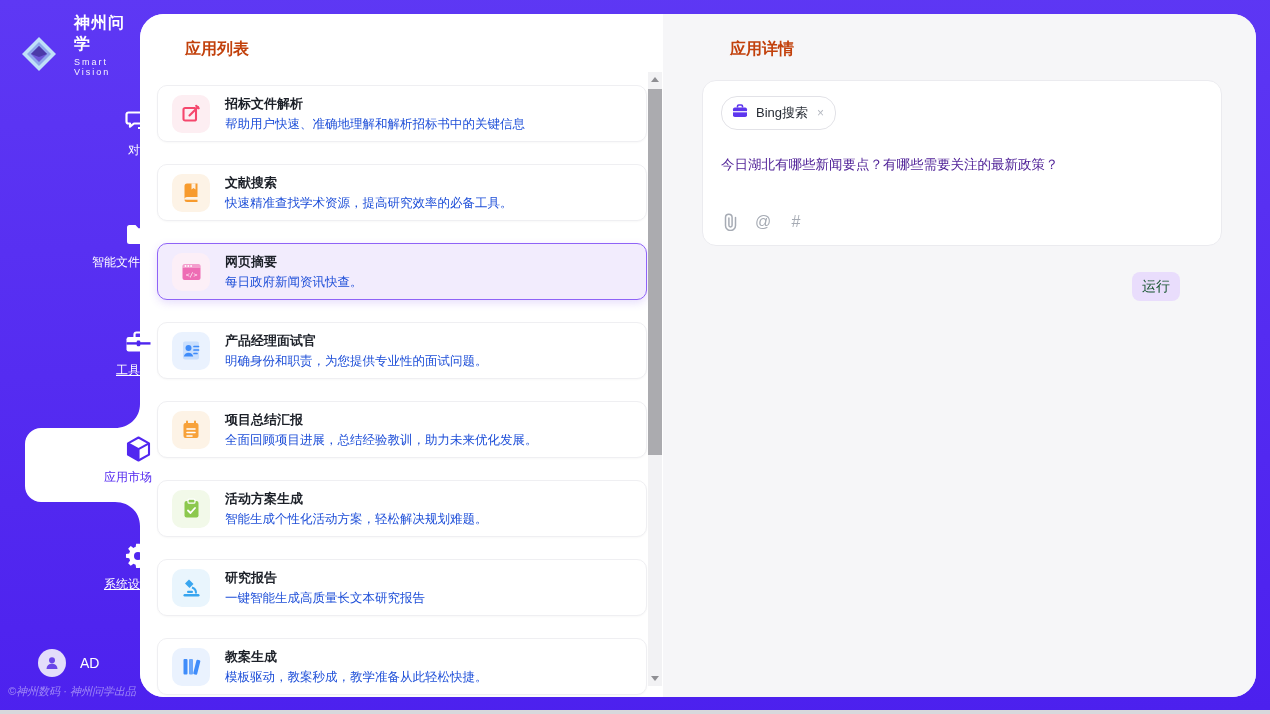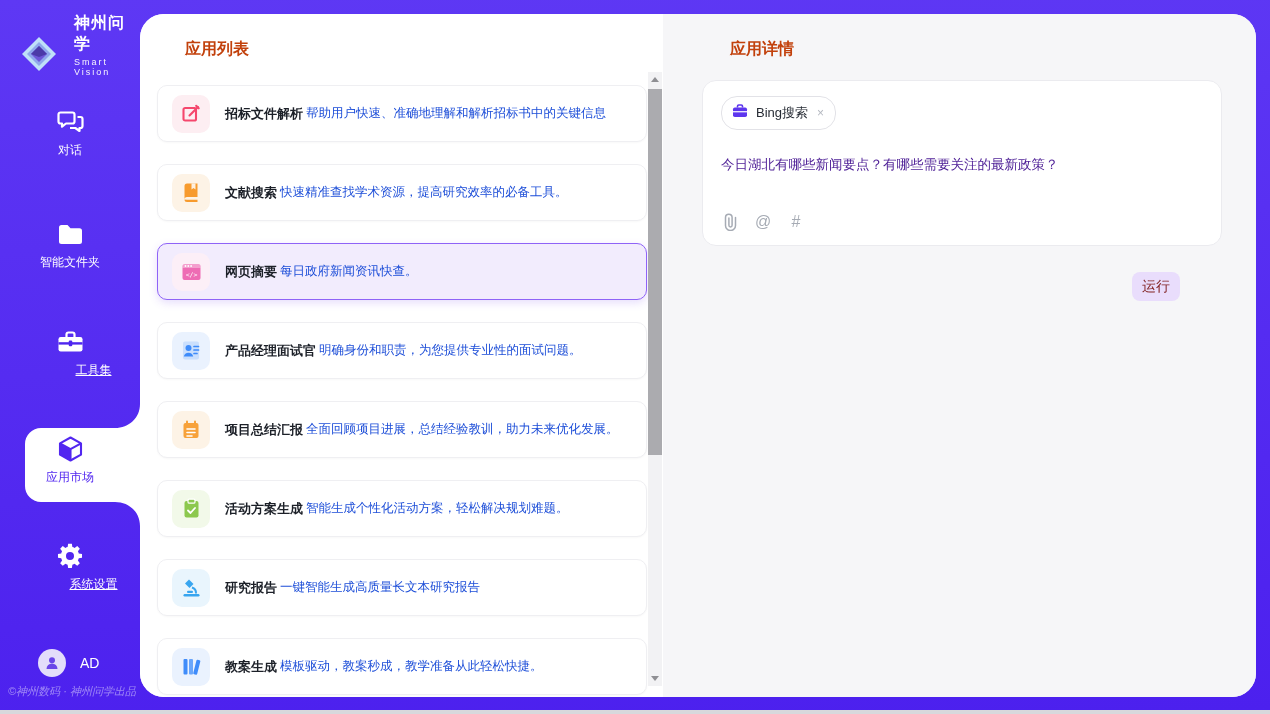--- a/index.html
+++ b/index.html
@@ -8,22 +8,22 @@
 
   
   .frame { position:absolute; left:0; top:0; width:1270px; height:710px;
            background:linear-gradient(178deg,#5e38f4 0%,#4c20ee 100%); }
 
   
   .sidebar { position:absolute; left:0; top:0; width:140px; height:710px; color:#fff; }
   .logo { position:absolute; left:20px; top:13px; display:flex; align-items:flex-end; gap:16px; }
   .logo-text .cn { font-size:16px; font-weight:bold; letter-spacing:1px; }
   .logo-text .en { font-size:9px; letter-spacing:2px; opacity:.95; margin-top:2px; }
-  .nav-item { position:absolute; left:0; width:140px; height:64px; display:flex; flex-direction:column;
-              align-items:center; justify-content:flex-start; cursor:pointer; z-index:2; }
+  .nav-item { position:absolute; left:12px; width:140px; height:64px; display:flex; flex-direction:column;
+              align-items:flex-end; justify-content:flex-start; cursor:pointer; z-index:2; }
   .nav-item .nicon { width:28px; height:28px; display:flex; align-items:center; justify-content:center; }
   .nav-item .nlabel { font-size:12px; margin-top:6px; color:#fff; }
   .nav-item .nlabel.u { text-decoration:underline;margin-left:47px; }
   .nav-item.active .nlabel { color:#5227f0; }
   .blob { position:absolute; left:25px; top:402px; width:115px; height:126px; z-index:1; }
   .user-row { position:absolute; left:38px; top:649px; display:flex; align-items:center; gap:14px; }
   .avatar { width:28px; height:28px; border-radius:50%; background:#e3ddfa; display:flex; align-items:center; justify-content:center; }
   .user-name { font-size:14px; color:#fff; }
   .copyright { position:absolute; left:8px; top:684px; font-size:11px; color:rgba(255,255,255,.45); white-space:nowrap;font-style:italic; }
 
@@ -34,21 +34,21 @@
   
   .list-col { width:523px; background:#fff; position:relative; flex:none; }
   .panel-title { font-size:16px; font-weight:bold; color:#c2410c;margin-left:28px; }
   .list-col .panel-title { position:absolute; left:17px; top:25px; }
   .cards { position:absolute; left:17px; top:71px; width:490px; display:flex; flex-direction:column; gap:22px; }
   .card { height:57px; border:1px solid #efeff2; border-radius:10px; background:#fff;
           display:flex; align-items:center; padding:0 14px; gap:15px; cursor:pointer;
           box-shadow:0 1px 2px rgba(20,20,40,.03); }
   .card.selected { background:#f2ecfd; border:1px solid #8f63f7; box-shadow:0 3px 8px rgba(120,70,240,.18); }
   .tile { width:38px; height:38px; border-radius:10px; flex:none; display:flex; align-items:center; justify-content:center; }
-  .card-text { display:flex; flex-direction:row; gap:3px; min-width:0; }
+  .card-text { display:flex; flex-direction:column; gap:3px; min-width:0; }
   .card-title { font-size:13px; font-weight:bold; color:#1c2028; }
   .card-desc { font-size:12.5px; color:#1d4ed8; white-space:nowrap; }
 
   
   .scrollbar { position:absolute; left:508px; top:58px; width:14px; height:614px; background:#f2f2f4; }
   .sb-btn { position:absolute; left:0; width:14px; height:15px; background:#f2f2f4; display:flex; align-items:center; justify-content:center; cursor:pointer; }
   .sb-btn.up { top:0; } .sb-btn.down { bottom:0; }
   .tri-up { width:0; height:0; border-left:4px solid transparent; border-right:4px solid transparent; border-bottom:5px solid #8f8f93; }
   .tri-down { width:0; height:0; border-left:4px solid transparent; border-right:4px solid transparent; border-top:5px solid #8f8f93; }
   .sb-thumb { position:absolute; left:0; top:17px; width:14px; height:366px; background:#ababaf; cursor:pointer; }
@@ -60,21 +60,21 @@
                  border:1px solid #ebebef; border-radius:14px; padding:15px 18px; }
   .tool-tag { display:inline-flex; align-items:center; gap:8px; border:1px solid #e2e2e7; border-radius:16px;
               padding:6px 10px; background:#fff; }
   .tool-tag .tag-label { font-size:13px; color:#262b34; }
   .tool-tag .tag-close { font-size:12px; color:#b4b8c0; cursor:pointer; padding:0 1px; }
   .query-text { margin-top:26px; font-size:13.5px; color:#4c1d95; }
   .attach-row { position:absolute; left:18px; bottom:14px; display:flex; align-items:center; gap:15px; }
   .attach { width:18px; height:18px; display:flex; align-items:center; justify-content:center;
             color:#a6abb4; font-size:16px; cursor:pointer; }
   .run-btn { position:absolute; left:469px; top:258px; width:48px; height:29px; border:none; border-radius:8px;
-             background:#e9ddfc; color:#7f1d1d; font-size:14px; cursor:pointer;
+             background:#e9ddfc; color:#14532d; font-size:14px; cursor:pointer;
              font-family:Liberation Sans, sans-serif; }
 </style>
 </head>
 <body>
 
 <div class="frame">
 
   <aside class="sidebar">
     <div class="logo">
       <span>

